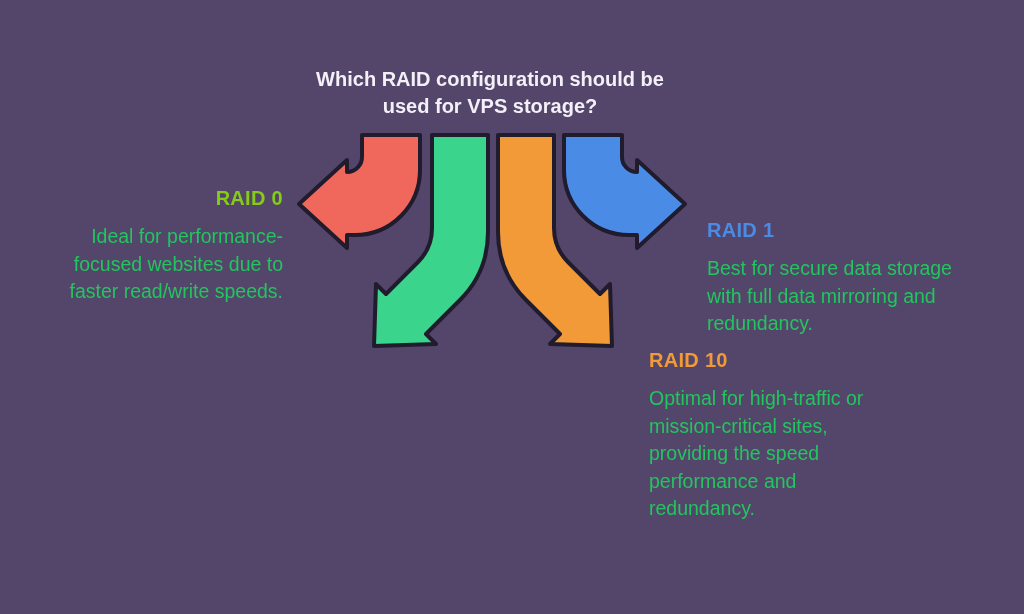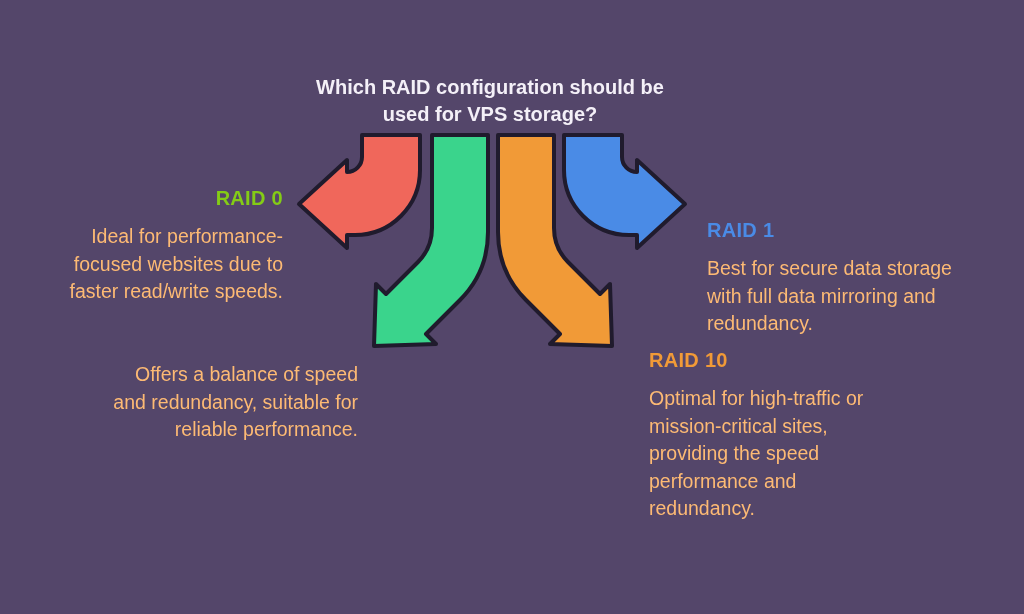--- a/index.html
+++ b/index.html
@@ -19,21 +19,20 @@
     position: absolute;
     left: 262px;
     top: 66px;
     width: 456px;
     text-align: center;
     font-size: 20px;
     font-weight: bold;
     line-height: 27px;
     color: #F4F0F8;
     white-space: pre-line;
-    margin-top: 8px;
   }
   .arrows-svg {
     position: absolute;
     left: 0;
     top: 0;
     width: 1024px;
     height: 614px;
   }
   .arrows-svg path {
     stroke: #201B2D;
@@ -48,21 +47,21 @@
   .raid-label {
     font-size: 20px;
     font-weight: bold;
     line-height: 24px;
     letter-spacing: 0.3px;
   }
   .raid-desc {
     margin-top: 13px;
     font-size: 19.5px;
     line-height: 27.5px;
-    color: #fdba74;
+    color: #22c55e;
     white-space: pre-line;
   }
   .block-raid0  { top: 186px; right: 741px; }
   .block-raid1  { top: 186px; left: 707px; margin-top: 32px;  }
   .block-raid5  { top: 348px; right: 666px; }
   .block-raid10 { top: 348px; left: 649px;  }
   .label-raid0  { color: #84cc16; }
   .label-raid1  { color: #4A8BE6; }
   .label-raid5  { color: #3AD48C; }
   .label-raid10 { color: #F19A37; }
@@ -98,23 +97,20 @@
   </div>
 
   <div class="block block-raid1 align-left">
     <div class="raid-label label-raid1">RAID 1</div>
     <div class="raid-desc">Best for secure data storage
 with full data mirroring and
 redundancy.</div>
   </div>
 
   <div class="block block-raid5 align-right">
-    <div class="raid-desc">Offers a balance of speed
-and redundancy, suitable for
-reliable performance.</div>
   </div>
 
   <div class="block block-raid10 align-left">
     <div class="raid-label label-raid10">RAID 10</div>
     <div class="raid-desc">Optimal for high-traffic or
 mission-critical sites,
 providing the speed
 performance and
 redundancy.</div>
   </div>

